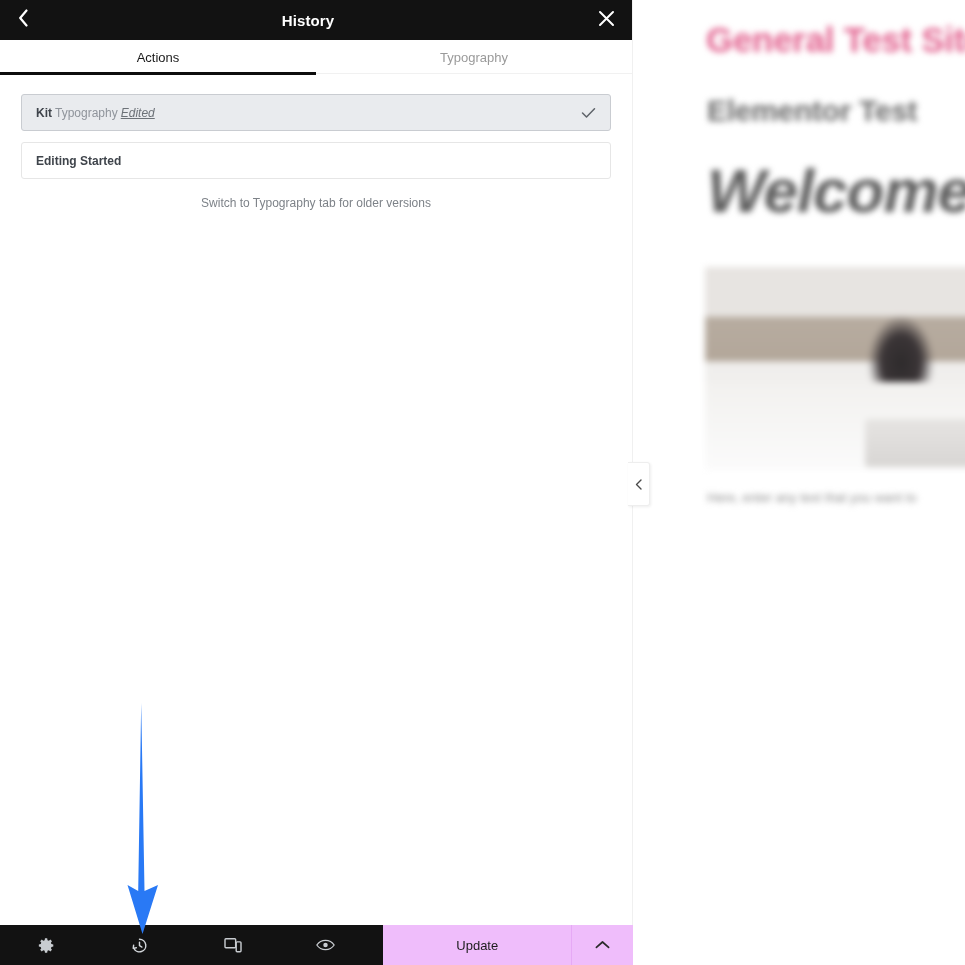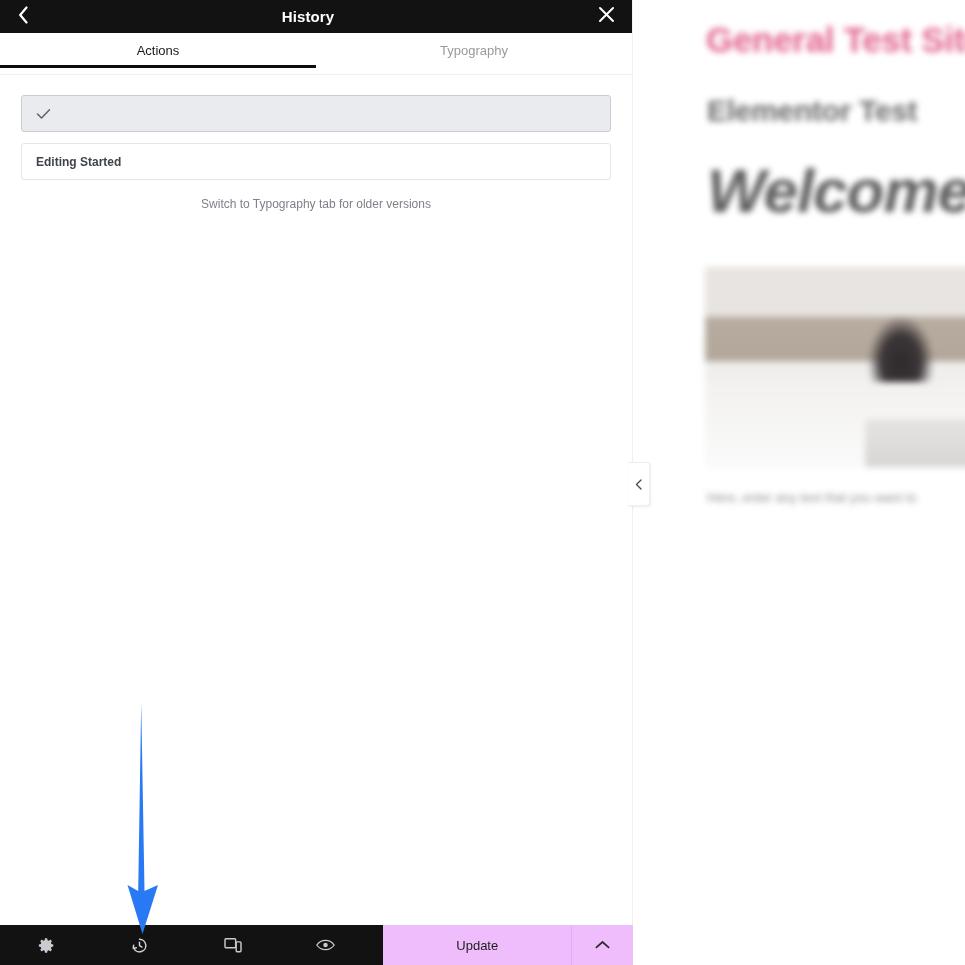--- a/index.html
+++ b/index.html
@@ -97,21 +97,21 @@
   #panel {
     position: absolute; left: 0; top: 0;
     width: 633px; height: 965px;
     background: #ffffff;
     border-right: 1px solid #f0f0f0;
     z-index: 3;
   }
 
   #panel-header {
     position: relative;
-    height: 33px;
+    height: 40px;
     background: #121212;
     display: flex; align-items: center; gap: 40px;
   }
   #panel-back {
     width: 46px; height: 40px;
     display: flex; align-items: center; justify-content: center;
     cursor: pointer;
   }
   #panel-title {
     flex: 1;
@@ -123,21 +123,21 @@
     margin-left: -10px;
   }
   #panel-close {
     width: 52px; height: 40px;
     display: flex; align-items: center; justify-content: center;
     cursor: pointer;
   }
 
   #panel-tabs {
     display: flex;
-    height: 42px;
+    height: 34px;
     background: #ffffff;
     border-bottom: 1px solid #f1f1f1;
   }
   .tab {
     flex: 1;
     display: flex; align-items: center; justify-content: center;
     font-size: 13px;
     color: #9a9a9a;
     cursor: pointer;
     position: relative;
@@ -279,20 +279,23 @@
         <span>Actions</span>
       </div>
       <div class="tab">
         <span>Typography</span>
       </div>
     </div>
 
     <div id="panel-content">
 
       <div class="hist-item current">
+        <div class="label-wrap">
+          <span class="h-title">Kit</span><span class="h-sub">Typography</span><span class="h-status">Edited</span>
+        </div>
         <div class="h-check">
           <svg width="15" height="12" viewBox="0 0 15 12">
             <path d="M1.5 6 L5.5 10 L13.5 1.8" stroke="#5e6369" stroke-width="1.5" fill="none" stroke-linecap="round" stroke-linejoin="round"></path>
           </svg>
         </div>
       </div>
 
       <div class="hist-item">
         <div class="label-wrap">
           <span class="h-title">Editing Started</span>

